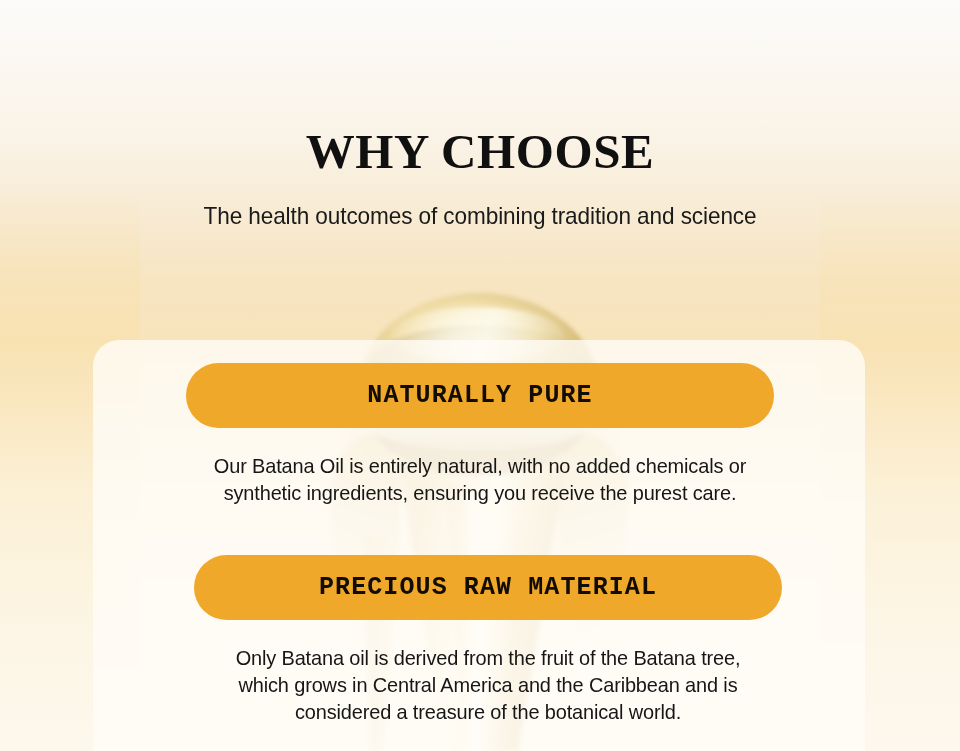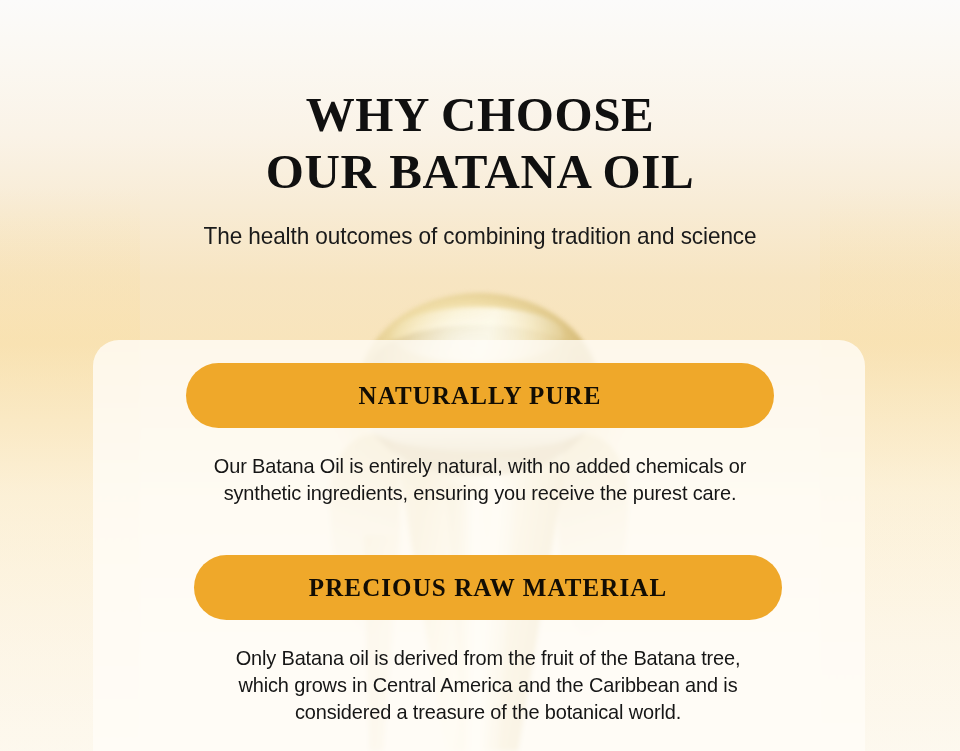--- a/index.html
+++ b/index.html
@@ -218,20 +218,21 @@
   }
 
   .headline {
     font-family:"Liberation Serif", serif;
     font-weight:bold;
     font-size:49px;
     line-height:57px;
     letter-spacing:0.6px;
     color:#101010;
     text-transform:uppercase;
+    margin-top:37px;
   }
   .headline-line { display:block; }
 
   .subtitle {
     margin-top:21px;
     font-family:"Liberation Sans", sans-serif;
     font-size:24px;
     line-height:30px;
     font-weight:400;
     color:#1a1a1a;
@@ -255,21 +256,21 @@
     margin:0 auto;
     background:#efa82a;
     border-radius:33px;
     display:flex;
     align-items:center;
     justify-content:center;
     cursor:pointer;
   }
 
   .pill-label {
-    font-family:Liberation Serif, serif;
+    font-family:Liberation Mono, monospace;
     font-weight:bold;
     font-size:25px;
     letter-spacing:1.1px;
     color:#120d04;
     text-transform:uppercase;
     white-space:nowrap;
   }
 
   .feature-body {
     margin-top:24px;
@@ -302,21 +303,20 @@
     <div class="spoon-bowl-dark"></div>
     <div class="spoon-bowl-sheen"></div>
     <div class="spoon-bowl-rim"></div>
   </div>
 
   <div class="content-panel"></div>
 
   <div class="header">
     <h1 class="headline">
       <span class="headline-line">WHY CHOOSE</span>
-      <span class="headline-line">OUR BATANA OIL</span>
     </h1>
     <div class="subtitle">The health outcomes of combining tradition and science</div>
   </div>
 
   <div class="feature" id="feature-1">
     <div class="pill">
       <span class="pill-label">NATURALLY PURE</span>
     </div>
     <div class="feature-body">
       <span class="ln">Our Batana Oil is entirely natural, with no added chemicals or</span>

